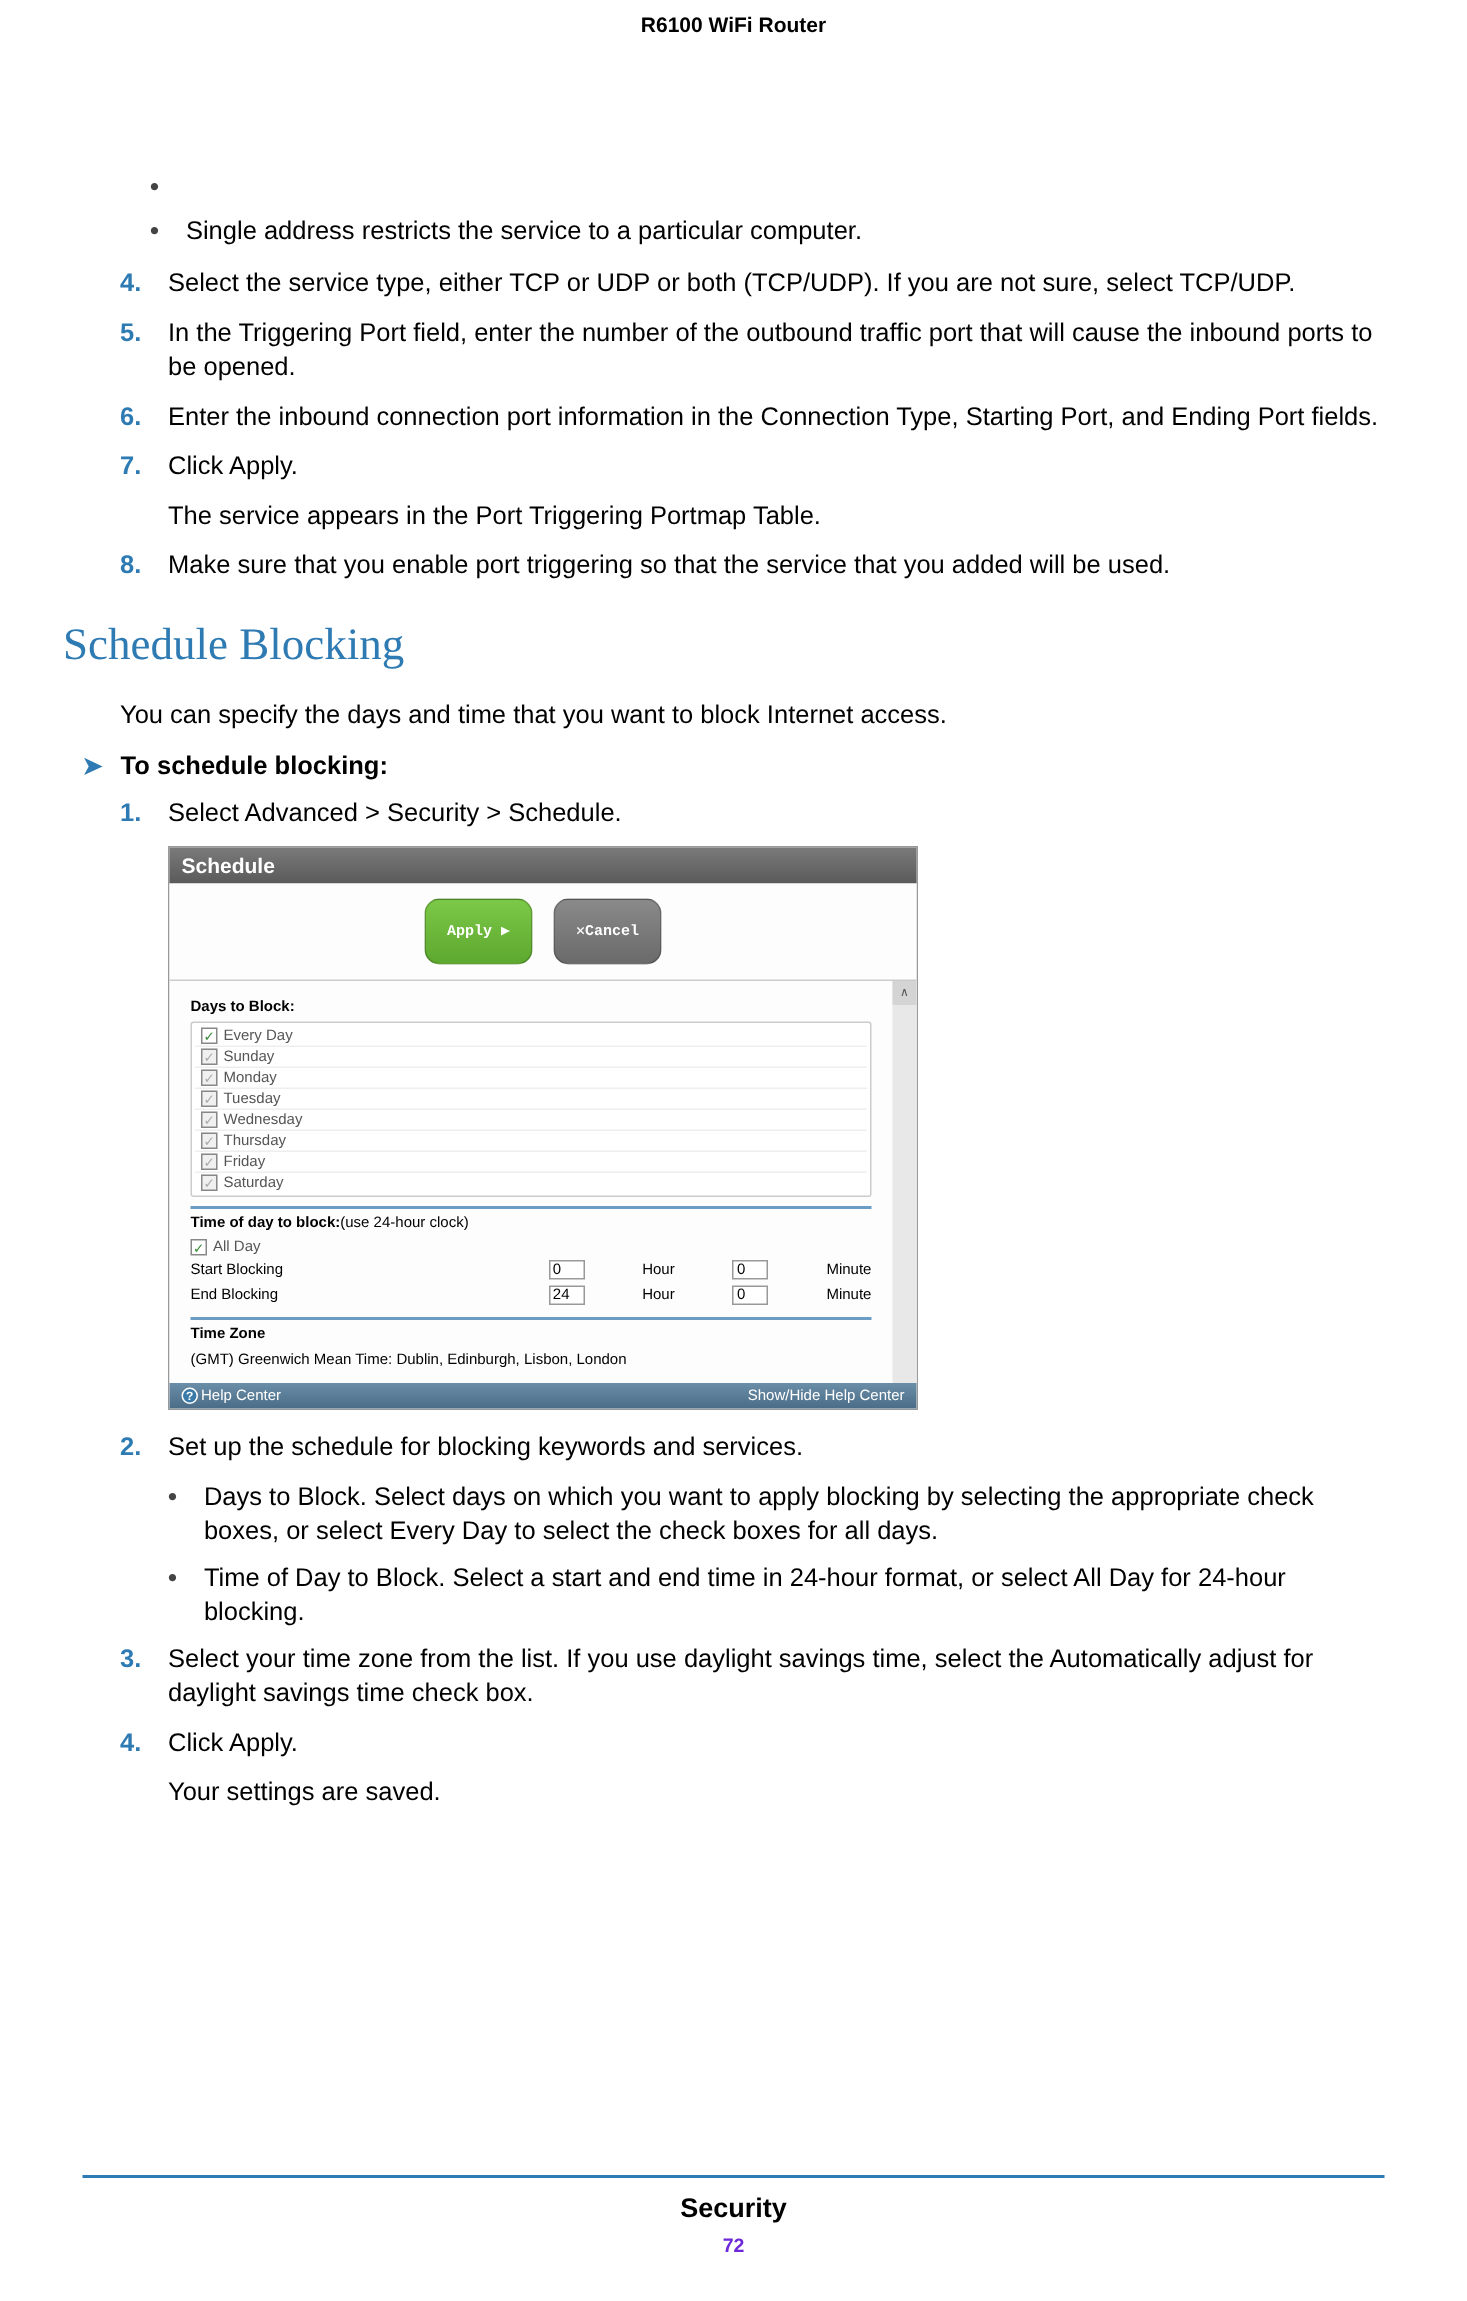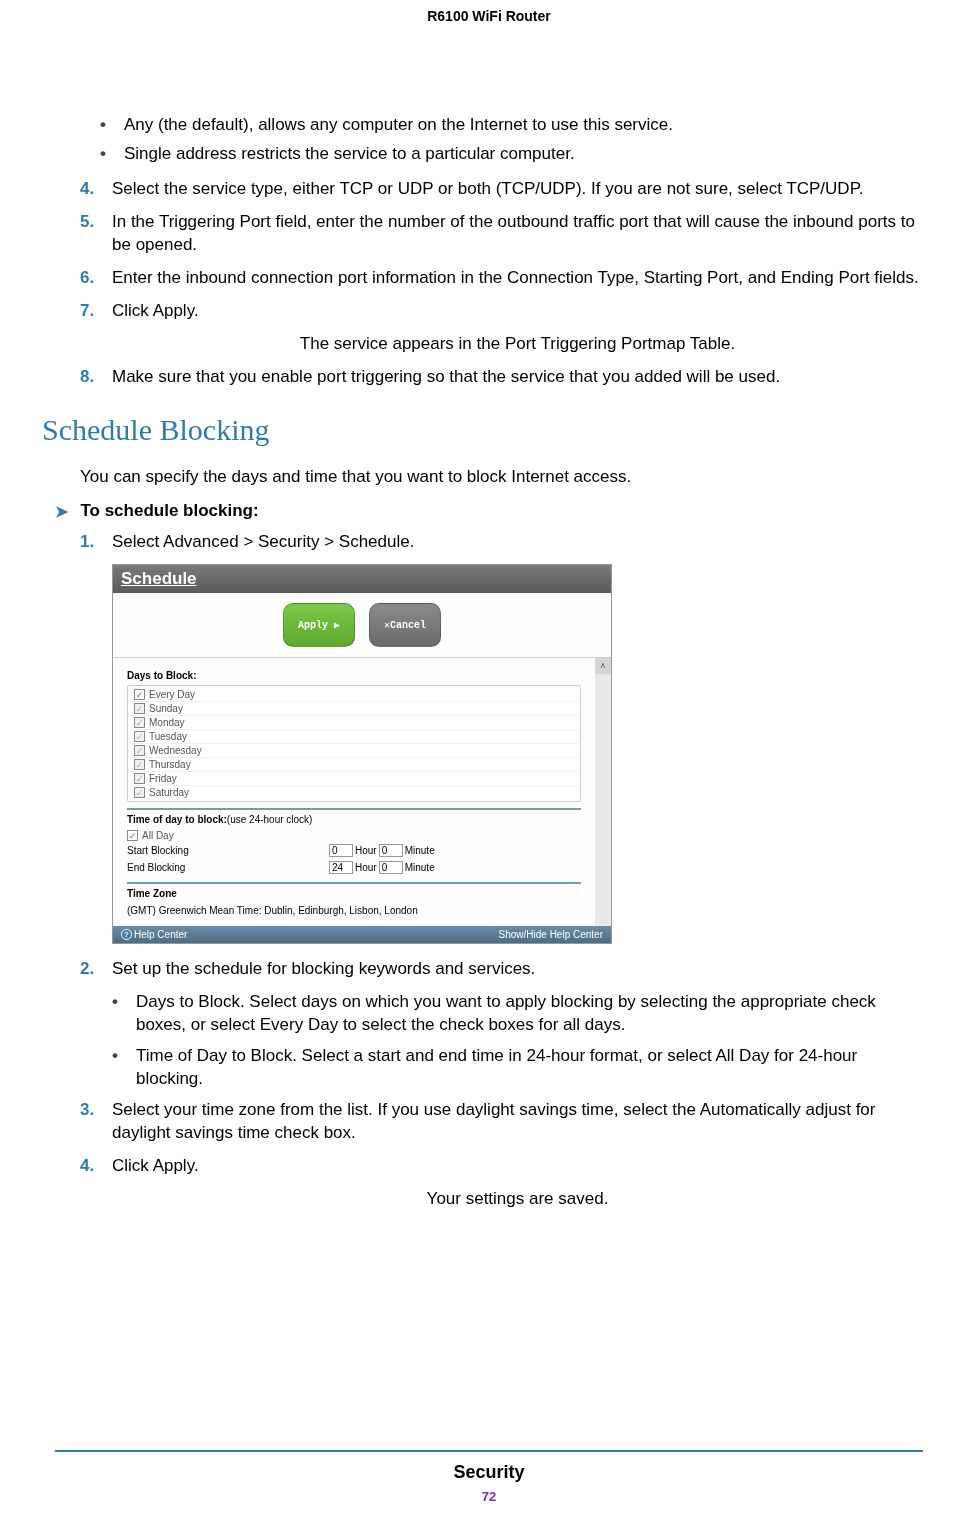--- a/index.html
+++ b/index.html
@@ -50,21 +50,20 @@
       flex-shrink: 0;
       min-width: 18px;
     }
     .ol-text { flex: 1; }
     .follow-p {
       font-size: 17px;
       line-height: 1.35;
       padding-left: 57px;
       margin-bottom: 10px;
       margin-top: 0;
-      text-align: center;
     }
     .section-heading {
       font-family: Georgia, 'Times New Roman', serif;
       color: #2e7bb3;
       font-size: 30px;
       font-weight: normal;
       margin: 25px 0 20px -13px;
     }
     .intro-p {
       font-size: 17px;
@@ -90,23 +89,22 @@
     .screenshot {
       width: 500px;
       border: 1px solid #999;
       font-size: 10px;
       font-family: Arial, sans-serif;
     }
     .ss-titlebar {
       background: linear-gradient(#7a7a7a, #5a5a5a);
       color: #fff;
       padding: 4px 8px;
-      font-size: 17px;
-      font-weight: bold;
-      text-decoration: underline;
+      font-size: 14px;
+      font-weight: bold;
     }
     .ss-body {
       background: #fdfdfd;
       padding: 0;
     }
     .ss-buttons {
       display: flex;
       justify-content: center;
       gap: 14px;
       padding: 10px 0;
@@ -171,20 +169,21 @@
       font-size: 9px;
       background: #fff;
     }
     .ss-checkbox.checked { color: #3a8a3a; }
     .ss-checkbox.disabled { background: #f0f0f0; color: #aaa; }
     .ss-time-row {
       display: flex;
       align-items: center;
       font-size: 10px;
       padding: 2px 0;
+      justify-content: space-between;
     }
     .ss-time-label { width: 200px; }
     .ss-input-num {
       width: 24px;
       border: 1px solid #999;
       font-size: 10px;
       text-align: left;
       padding: 0 2px;
       margin: 0 2px;
       background: #fff;
@@ -252,21 +251,20 @@
 </head>
 <body>
 
 <div class="page-header">R6100 WiFi Router</div>
 
 <div class="content">
 
   <div class="bullet-list">
     <div class="bullet-item">
       <span class="bullet-marker">•</span>
-      <span>Any (the default), allows any computer on the Internet to use this service.</span>
     </div>
     <div class="bullet-item">
       <span class="bullet-marker">•</span>
       <span>Single address restricts the service to a particular computer.</span>
     </div>
   </div>
 
   <div class="ol-item">
     <span class="ol-marker">4.</span>
     <span class="ol-text">

